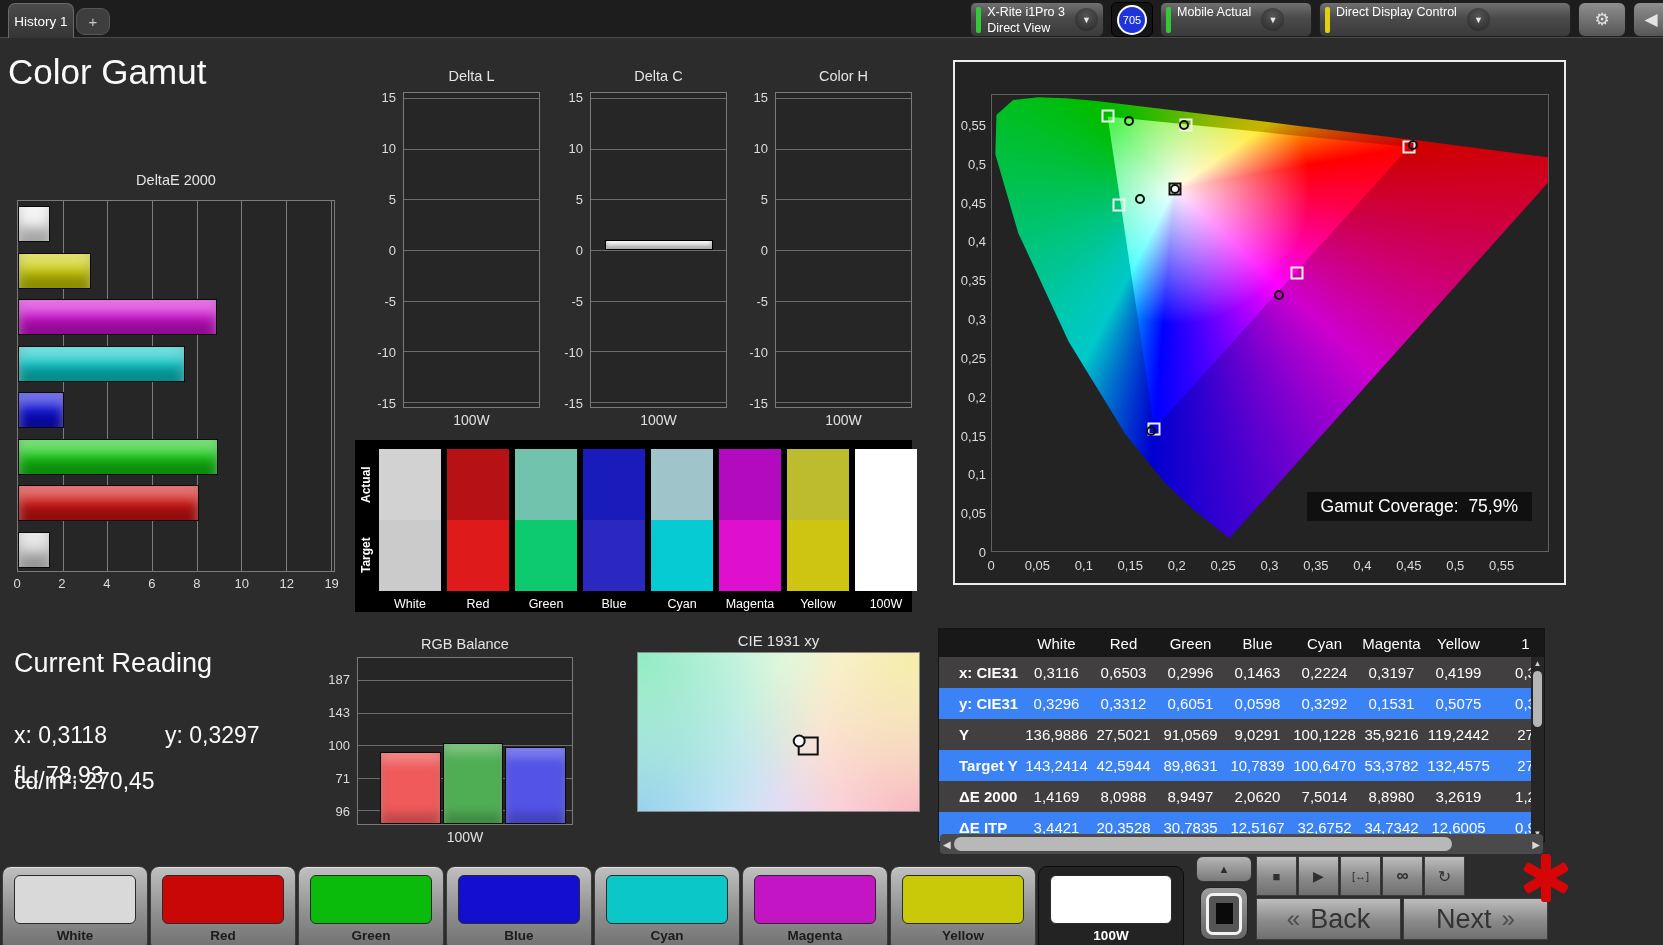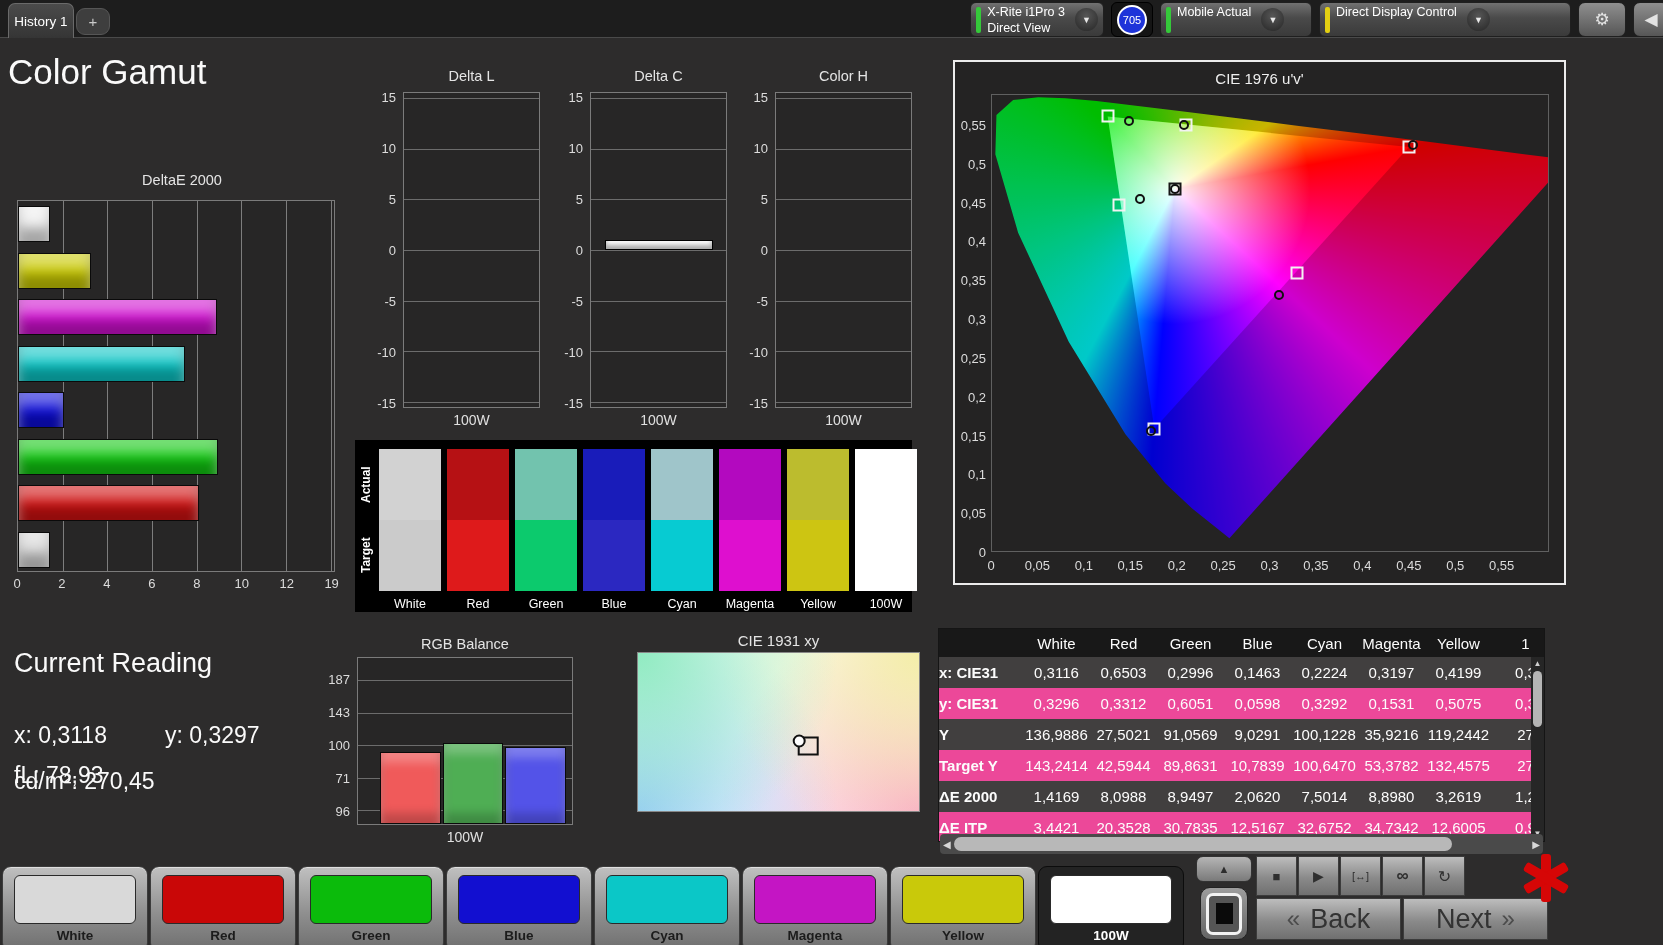--- a/index.html
+++ b/index.html
@@ -73,23 +73,23 @@
         radial-gradient(circle at 100% 0%,rgba(243,238,165,.95),rgba(243,238,165,0) 62%),
         radial-gradient(circle at 0% 100%,rgba(150,200,250,.95),rgba(150,200,250,0) 62%),
         radial-gradient(circle at 100% 100%,rgba(250,165,200,.95),rgba(250,165,200,0) 62%),#fff}
   #cie31-marker{position:absolute;width:17px;height:15px;border:2px solid #111;background:transparent;transform:translate(-30%,-50%)}
   #cie31-marker::before{content:"";position:absolute;left:-7px;top:-4px;width:9px;height:9px;border:2px solid #111;border-radius:50%;background:#fdfdfd}
   
   #tbl{position:absolute;left:938px;top:628px;width:607px;height:214px;background:#343232;border:1px solid #151515;overflow:hidden;box-sizing:border-box}
   .trow{display:flex;height:31px}
   .trow.head{height:28px;background:#181818}
   .trow.odd{background:#413f3f}
-  .trow.even{background:#ec4899}
+  .trow.even{background:#3b82f6}
   .tcell{width:67px;flex:none;display:flex;align-items:center;justify-content:center;font-size:15px;color:#fcfcfc;white-space:nowrap;overflow:hidden}
-  .tcell.rowhead{width:84px;justify-content:flex-start;padding-left:0;font-weight:bold;box-sizing:border-box}
+  .tcell.rowhead{width:84px;justify-content:flex-start;padding-left:20px;font-weight:bold;box-sizing:border-box}
   .trow.head .tcell{font-weight:normal}
   #vscroll{position:absolute;right:0;top:28px;bottom:0;width:13px;background:#262626;display:flex;flex-direction:column;align-items:center}
   #vscroll .sarr{font-size:8px;color:#cfcfcf;height:14px;line-height:14px}
   #vscroll .thumb{width:9px;height:56px;background:#b5b5b5;border-radius:5px}
   #vscroll .spacer{flex:1}
   #hscroll{position:absolute;left:940px;top:834px;width:603px;height:20px;background:#4a4a4a;border-radius:4px;display:flex;align-items:center;padding:0 3px;box-sizing:border-box;gap:3px}
   #hscroll .sarr{font-size:10px;color:#d8d8d8}
   #hscroll .thumb{height:14px;width:498px;background:#b8b8b8;border-radius:7px}
   
   #bottombar{position:absolute;left:0;top:852px;width:1663px;height:93px}
@@ -150,21 +150,21 @@
       </span>
       <span class="arr">▼</span>
     </div>
     <div class="sqbtn">⚙</div>
     <div class="sqbtn" style="width:34px;margin-right:-6px">◀</div>
   </div>
 </div>
 
 <div style="position:absolute;left:8px;top:52px;font-size:35px;color:#fafafa">Color Gamut</div>
 
-<div class="chart-title" style="left:23px;top:172px;width:318px">DeltaE 2000</div>
+<div class="chart-title" style="left:17px;top:172px;width:318px">DeltaE 2000</div>
 <div class="plot" id="de-plot" style="left:17px;top:200px;width:318px;height:372px">
     <div class="vgrid" style="left: 14.1343%;"></div>
     <div class="vgrid" style="left: 28.2686%;"></div>
     <div class="vgrid" style="left: 42.4028%;"></div>
     <div class="vgrid" style="left: 56.5371%;"></div>
     <div class="vgrid" style="left: 70.6714%;"></div>
     <div class="vgrid" style="left: 84.8057%;"></div>
     <div class="vgrid" style="left: 98.9399%;"></div>
     <div class="hbar-row">
       <div class="hbar" style="width: 10.0353%; background: rgb(237, 237, 237);"></div>
@@ -309,21 +309,20 @@
       </div>
       <div class="sw-col">
         <div class="sw-half" style="background: rgb(255, 255, 255);"></div>
         <div class="sw-half" style="background: rgb(255, 255, 255);"></div>
         <div class="sw-label">100W</div>
       </div>
     </div>
 </div>
 
 <div id="cie">
-  <div id="cie-title">CIE 1976 u'v'</div>
   <div id="cie-yticks">
       <div class="ytick" style="top: 100%;">0</div>
       <div class="ytick" style="top: 91.5254%;">0,05</div>
       <div class="ytick" style="top: 83.0508%;">0,1</div>
       <div class="ytick" style="top: 74.5763%;">0,15</div>
       <div class="ytick" style="top: 66.1017%;">0,2</div>
       <div class="ytick" style="top: 57.6271%;">0,25</div>
       <div class="ytick" style="top: 49.1525%;">0,3</div>
       <div class="ytick" style="top: 40.678%;">0,35</div>
       <div class="ytick" style="top: 32.2034%;">0,4</div>
@@ -343,20 +342,24 @@
         <div class="tsq" style="left: 54.9085%; top: 38.9831%; border-color: rgb(242, 242, 242);"></div>
         <div class="tsq" style="left: 34.9418%; top: 6.61017%; border-color: rgb(242, 242, 242);"></div>
         <div class="mcirc" style="left: 32.9451%; top: 20.678%;"></div>
         <div class="mcirc" style="left: 75.7072%; top: 11.0169%;"></div>
         <div class="mcirc" style="left: 24.6256%; top: 5.76271%;"></div>
         <div class="mcirc" style="left: 28.619%; top: 73.7288%;"></div>
         <div class="mcirc" style="left: 26.6223%; top: 22.8814%;"></div>
         <div class="mcirc" style="left: 51.5807%; top: 43.8983%;"></div>
         <div class="mcirc" style="left: 34.609%; top: 6.61017%;"></div>
       </div>
+    <div id="coverage">
+      <span>Gamut Coverage:</span>&nbsp;
+      <span>75,9%</span>
+    </div>
   </div>
   <div id="cie-xticks" style="position: absolute;">
       <div class="xtick" style="left: 0%; top: 2px;">0</div>
       <div class="xtick" style="left: 8.31947%; top: 2px;">0,05</div>
       <div class="xtick" style="left: 16.6389%; top: 2px;">0,1</div>
       <div class="xtick" style="left: 24.9584%; top: 2px;">0,15</div>
       <div class="xtick" style="left: 33.2779%; top: 2px;">0,2</div>
       <div class="xtick" style="left: 41.5973%; top: 2px;">0,25</div>
       <div class="xtick" style="left: 49.9168%; top: 2px;">0,3</div>
       <div class="xtick" style="left: 58.2363%; top: 2px;">0,35</div>

